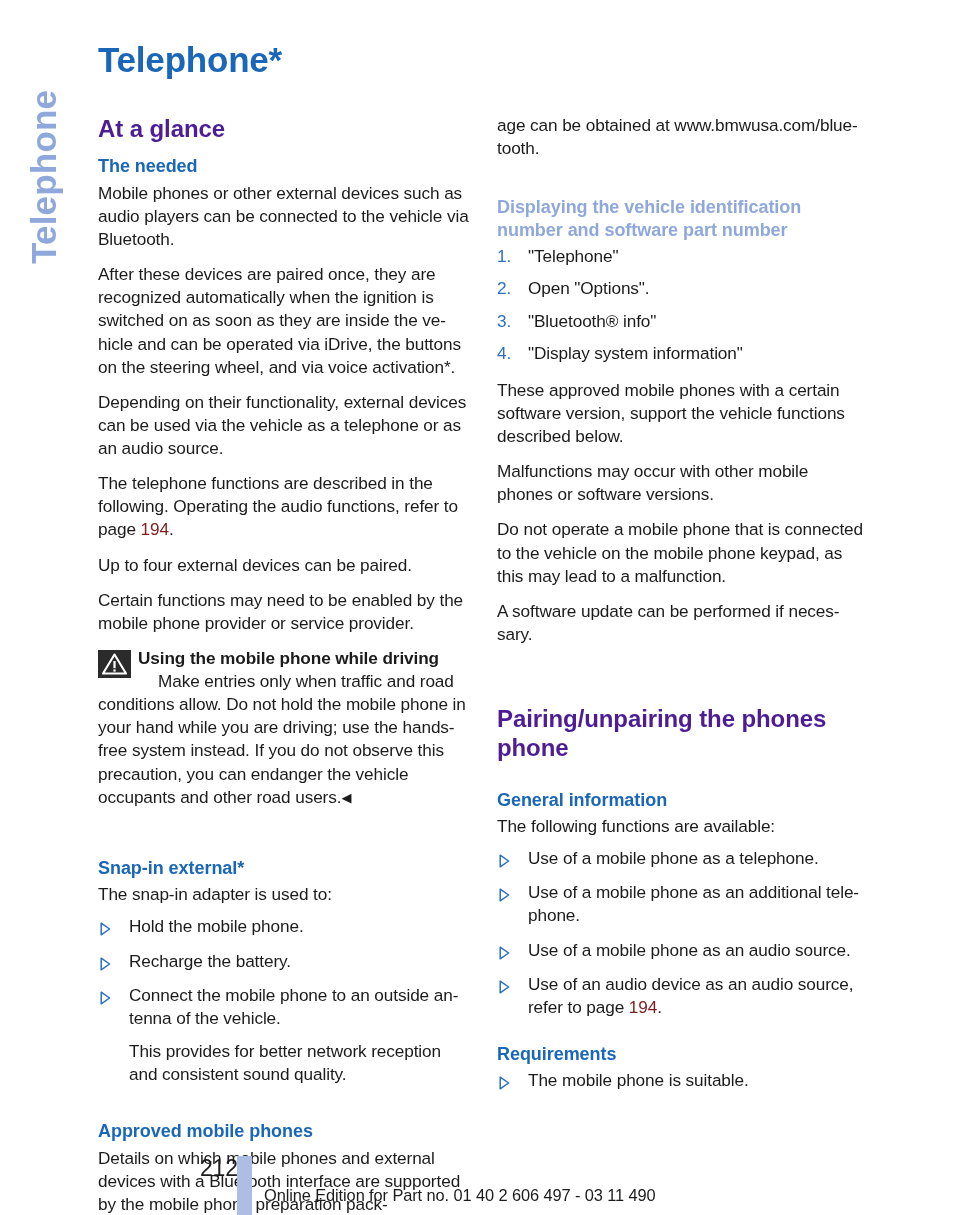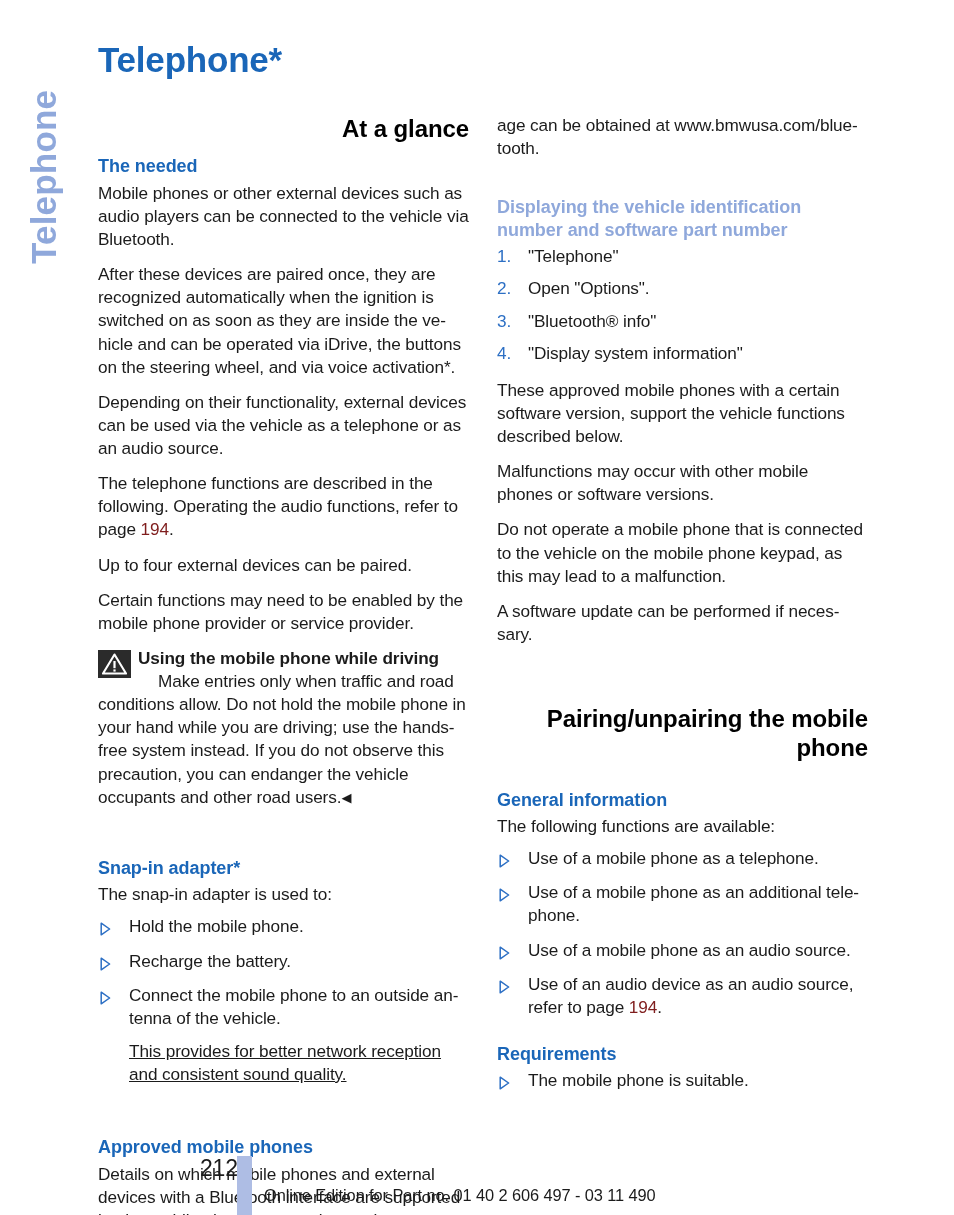--- a/index.html
+++ b/index.html
@@ -57,24 +57,23 @@
     width: 371px;
   }
   .col-left  { left: 98px; }
   .col-right { left: 497px; }
 
   
   h2.sec {
     margin: 0 0 12px 0;
     font-size: 24px;
     font-weight: bold;
-    color: #000000;
+    color: #4c1d95;
     line-height: 1.22;
     letter-spacing: -0.1px;
-    text-align: right;
   }
   h3.sub {
     margin: 0 0 4px 0;
     font-size: 18px;
     font-weight: bold;
     color: #1a66b8;
     line-height: 1.25;
     letter-spacing: -0.05px;
   }
   h3.sub.muted { color: #8fa8db; }
@@ -138,25 +137,24 @@
   }
   ul.blist li:last-child { margin-bottom: 0; }
   ul.blist li .tri {
     position: absolute;
     left: 2px;
     top: 4px;
     width: 11px;
     height: 14px;
   }
   .sub-note {
-    margin: -4px 0 16px 31px;
-    font-size: 17.2px;
-    line-height: 1.345;
-    letter-spacing: -0.1px;
-    text-decoration: underline;
+    margin: -4px 0 0 31px;
+    font-size: 17.2px;
+    line-height: 1.345;
+    letter-spacing: -0.1px;
   }
 
   
   ol.nlist {
     list-style: none;
     margin: 0;
     padding: 0;
   }
   ol.nlist li {
     position: relative;
@@ -232,21 +230,21 @@
         <rect x="11.4" y="8" width="2.2" height="7.2" fill="#ffffff"></rect>
         <rect x="11.4" y="16.4" width="2.2" height="2.2" fill="#ffffff"></rect>
       </svg>
     </span>
     <span class="wtitle">Using the mobile phone while driving</span>
     <span class="wbody"><span class="indent"></span><span>Make entries only when traffic and road conditions allow. Do not hold the mobile phone in your hand while you are driving; use the hands-free system instead. If you do not ob­serve this precaution, you can endanger the ve­hicle occupants and other road users.</span><span class="endmark">◀</span></span>
   </div>
 
   <div class="gap-lg"></div>
 
-  <h3 class="sub">Snap-in adapter*</h3>
+  <h3 class="sub">Snap-in external*</h3>
   <p class="body tight">The snap-in adapter is used to:</p>
 
   <ul class="blist">
     <li>
       <span class="tri">
         <svg width="11" height="14" viewBox="0 0 11 14" aria-hidden="true">
             <polygon points="1.2,1.2 9.6,7 1.2,12.8" fill="none" stroke="#2c6fc4" stroke-width="1.5" stroke-linejoin="round"></polygon>
           </svg>
       </span>
       <span>Hold the mobile phone.</span>
@@ -307,21 +305,21 @@
 
   <div class="gap-sm"></div>
 
   <p class="body">These approved mobile phones with a certain software version, support the vehicle functions described below.</p>
   <p class="body">Malfunctions may occur with other mobile phones or software versions.</p>
   <p class="body">Do not operate a mobile phone that is connected to the vehicle on the mobile phone keypad, as this may lead to a malfunction.</p>
   <p class="body">A software update can be performed if neces­sary.</p>
 
   <div class="gap-xl"></div>
 
-  <h2 class="sec">Pairing/unpairing the mobile phone</h2>
+  <h2 class="sec">Pairing/unpairing the phones phone</h2>
 
   <div class="gap-sm"></div>
 
   <h3 class="sub">General information</h3>
   <p class="body tight">The following functions are available:</p>
 
   <ul class="blist">
     <li>
       <span class="tri">
         <svg width="11" height="14" viewBox="0 0 11 14" aria-hidden="true">

